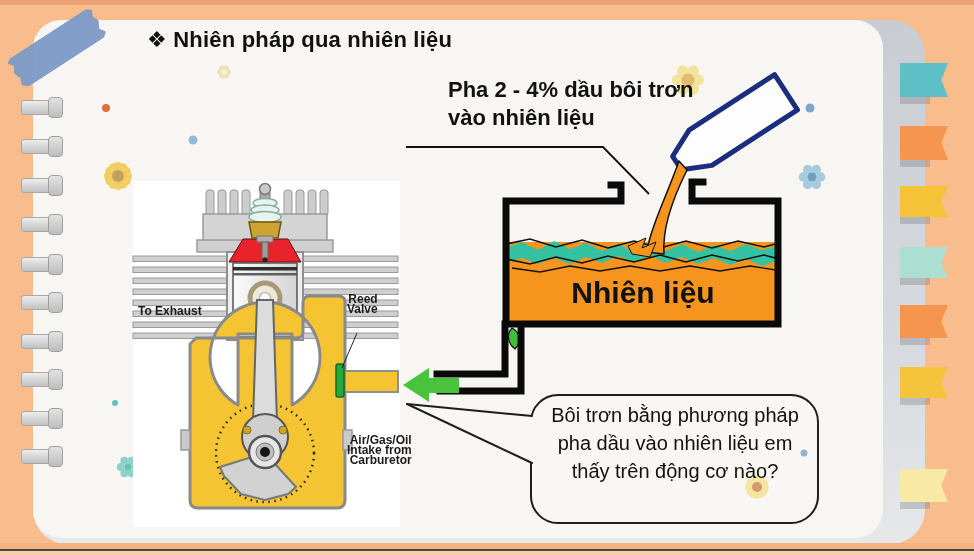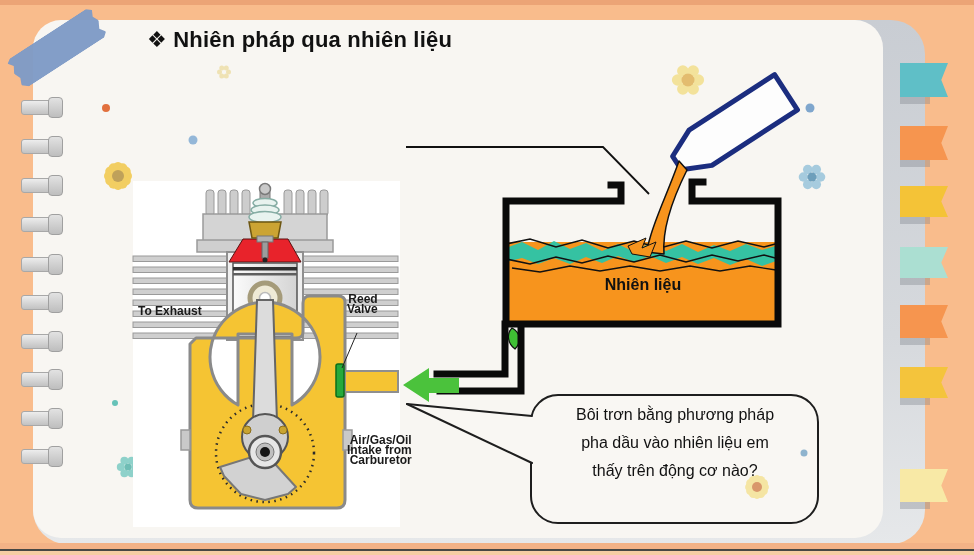--- a/index.html
+++ b/index.html
@@ -23,22 +23,22 @@
     background:linear-gradient(180deg,#EDEDED,#C2C2C2);border:1px solid #A8A8A8;}
   .pin::after{content:'';position:absolute;right:-2px;top:-4px;width:13px;height:19px;
     border-radius:4px;background:linear-gradient(180deg,#E2E2E2,#BEBEBE);border:1px solid #A0A0A0;}
   .tab{left:900px;width:48px;z-index:2;
     clip-path:polygon(0 0,100% 0,86% 50%,100% 100%,0 100%);}
   .tab-shadow{left:900px;width:30px;height:7px;background:rgba(120,126,134,.35);z-index:2;}
   
   .txt{z-index:6;white-space:pre-line;}
   #title{left:147px;top:27px;font-size:22px;font-weight:bold;letter-spacing:.2px;}
   #oil-note{left:448px;top:76px;font-size:22px;font-weight:bold;line-height:28px;}
-  #tank-label{left:509px;top:276px;width:268px;text-align:center;font-size:16px;font-weight:bold;}
-  #question{left:537px;top:401px;width:276px;text-align:center;font-size:16px;line-height:28px;}
+  #tank-label{left:509px;top:276px;width:268px;text-align:center;font-size:30px;font-weight:bold;}
+  #question{left:537px;top:401px;width:276px;text-align:center;font-size:20px;line-height:28px;}
   .eng-label{font-size:12px;font-weight:bold;line-height:10px;color:#1a1a1a;text-align:right;}
   #lbl-exhaust{left:138px;top:306px;}
   #lbl-reed{left:347px;top:294px;}
   #lbl-intake{left:347px;top:399px;margin-top:36px;}
   #scene{left:0;top:0;z-index:4;pointer-events:none;}
 </style>
 </head>
 <body>
 
 <div id="stage">
@@ -225,20 +225,22 @@
 
     <g>
       <use href="#petals6" transform="translate(757,487) scale(0.85)" fill="#F5E5A3"></use>
       <use href="#petals6" transform="translate(757,487) scale(0.85) rotate(30)" fill="#F5E5A3"></use>
       <circle cx="757" cy="487" r="5" fill="#D9976B"></circle>
       <circle cx="804" cy="453" r="3.5" fill="#8FB4CE"></circle>
     </g>
   </svg>
 
   <div class="abs txt" id="title"><span>❖</span> <span>Nhiên pháp qua nhiên liệu</span></div>
+  <div class="abs txt" id="oil-note">Pha 2 - 4% dầu bôi trơn
+vào nhiên liệu</div>
   <div class="abs txt" id="tank-label">Nhiên liệu</div>
   <div class="abs txt" id="question">Bôi trơn bằng phương pháp
 pha dầu vào nhiên liệu em
 thấy trên động cơ nào?</div>
   <div class="abs txt eng-label" id="lbl-exhaust">To Exhaust</div>
   <div class="abs txt eng-label" id="lbl-reed">Reed
 Valve</div>
   <div class="abs txt eng-label" id="lbl-intake">Air/Gas/Oil
 Intake from
 Carburetor</div>

